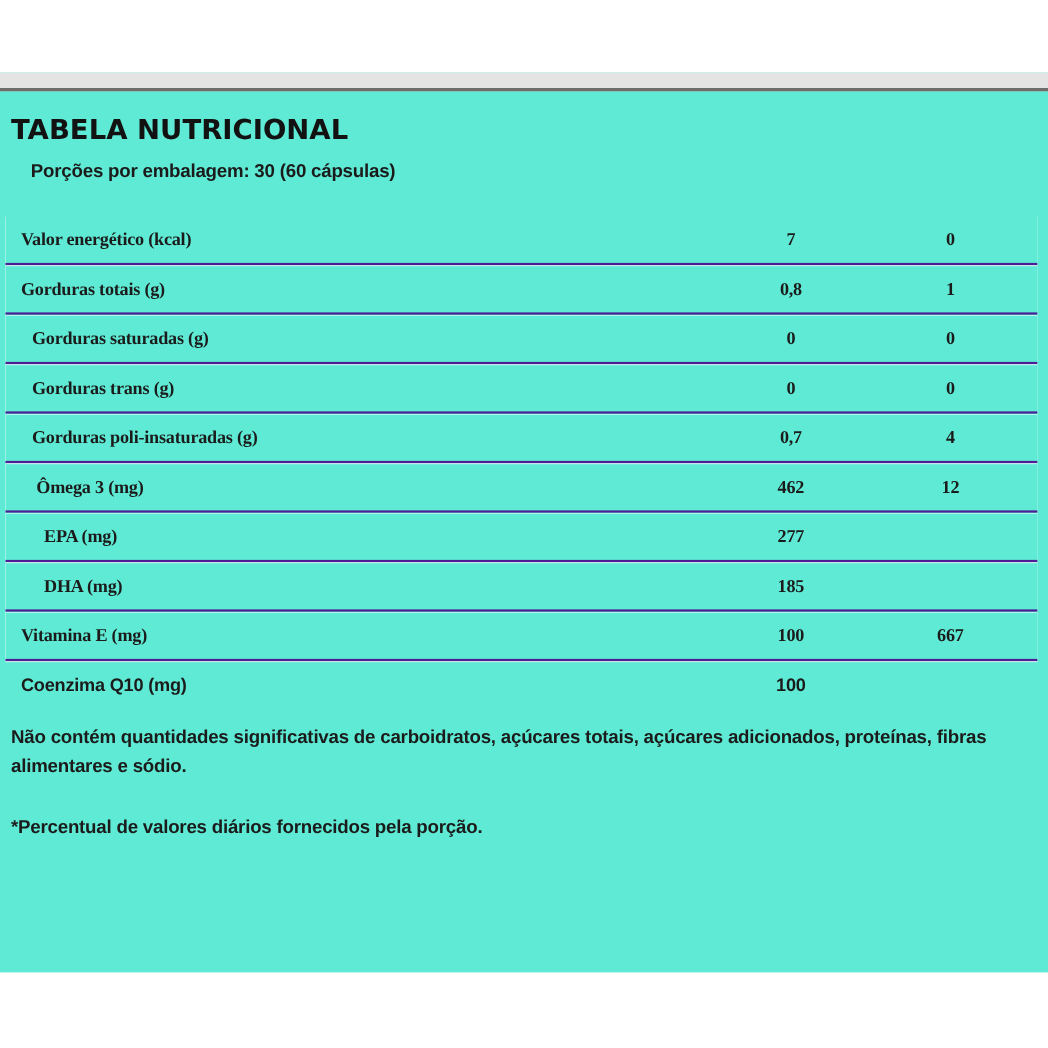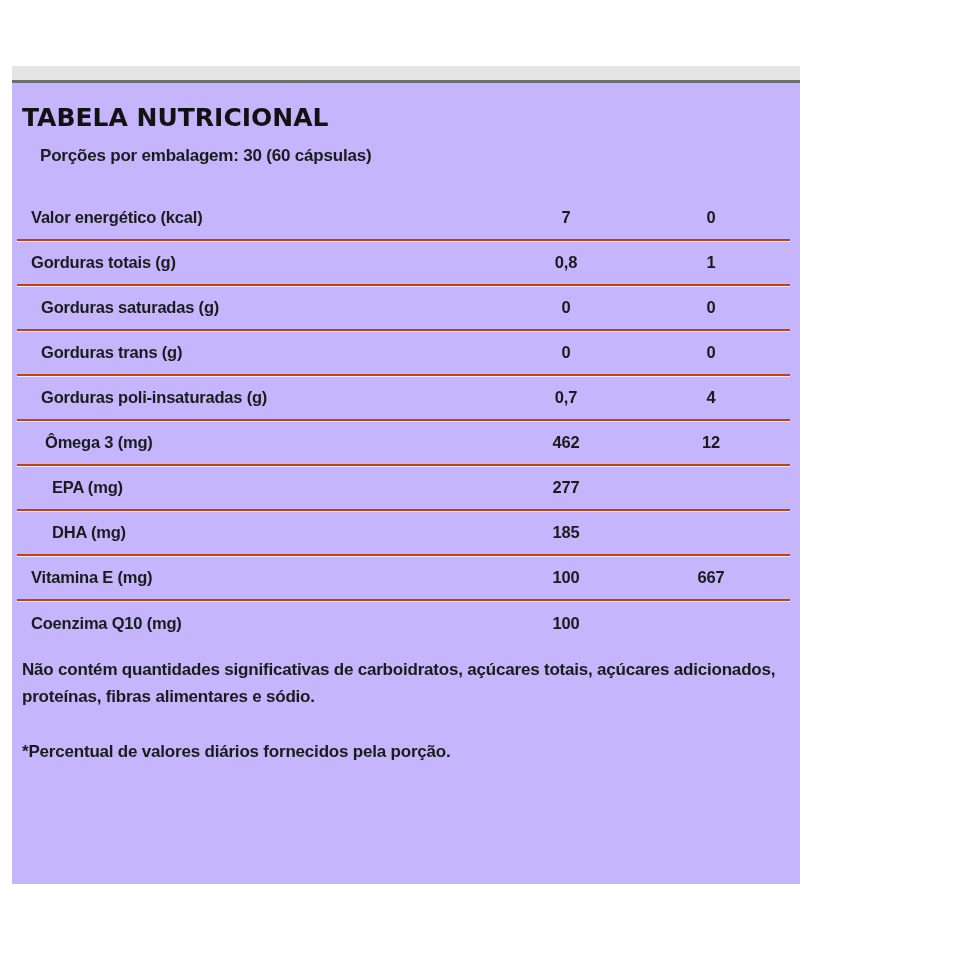--- a/index.html
+++ b/index.html
@@ -9,24 +9,24 @@
     width: 953px;
     height: 953px;
     overflow: hidden;
     font-family: "Liberation Sans", sans-serif;
     color: #1b1b1b;
     -webkit-font-smoothing: antialiased;
   }
   .panel {
     position: absolute;
     top: 66px;
-    left: 12px;
-    width: 788px;
+    left: 0;
+    width: 953px;
     height: 818px;
-    background: #c4b5fd;
+    background: #5eead4;
   }
   .panel-top-strip {
     height: 14px;
     background: #e4e4e4;
     border-bottom: 3px solid #6e6e6e;
   }
   .title {
     margin: 21px 10px 0 10px;
     font-family: "DejaVu Sans", "Liberation Sans", sans-serif;
     font-weight: 800;
@@ -48,22 +48,23 @@
   .trow {
     display: flex;
     align-items: center;
     height: 45px;
     box-sizing: border-box;
     font-weight: 700;
     font-size: 16.5px;
     letter-spacing: -0.2px;
   }
   .trow.sep {
-    border-bottom: 2px solid #c2410c;
+    border-bottom: 2px solid #4c1d95;
     box-shadow: 0 1px 0 rgba(255,255,255,0.75);
+    font-family: Liberation Serif, serif;
   }
   .trow.header-row {
     height: 47px;
     font-size: 20px;
     letter-spacing: -0.2px;
     color: #121212;
   }
   .cell { box-sizing: border-box; }
   .cell.label  { flex: 1; padding-left: 14px; }
   .header-row .cell.label { padding-left: 5px; }

